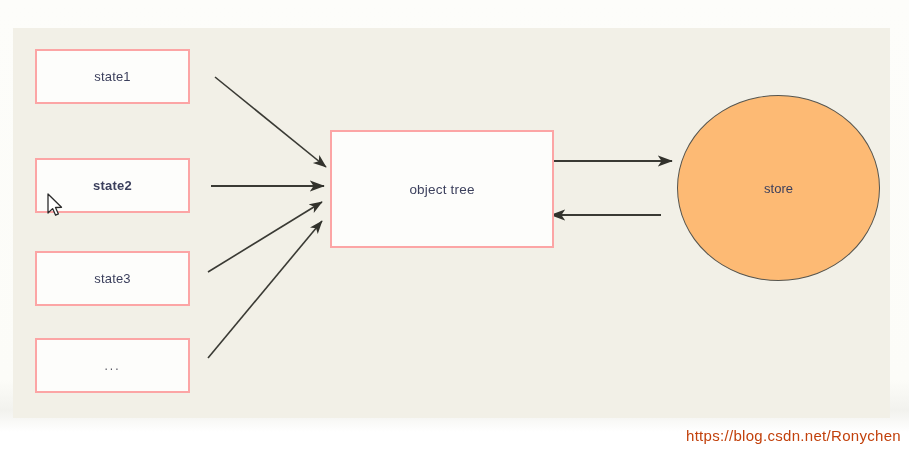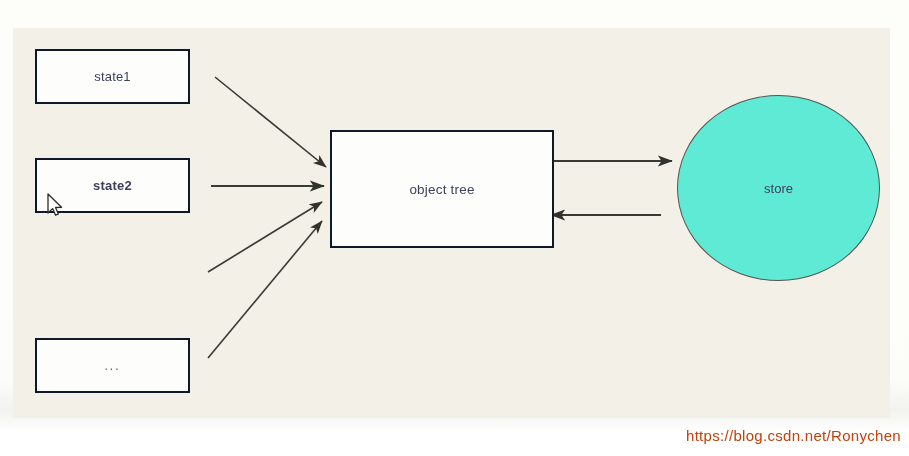--- a/index.html
+++ b/index.html
@@ -43,21 +43,21 @@
     position: absolute;
     left: 0; top: 0;
     width: 909px; height: 456px;
     pointer-events: none;
   }
 
   
   .node-box {
     position: absolute;
     background: #fdfdfb;
-    border: 2px solid #0f172a;
+    border: 2px solid #fca5a5;
     box-sizing: border-box;
     display: flex;
     align-items: center;
     justify-content: center;
     color: #3b3f5c;
     font-size: 13px;
     letter-spacing: .2px;
   }
   .state-box { left: 35px; width: 155px; height: 55px; }
   #state1 { top: 49px; }
@@ -76,21 +76,21 @@
 
   
   .node-circle {
     position: absolute;
     left: 677px;
     top: 95px;
     width: 203px;
     height: 186px;
     border: 1.5px solid #55554f;
     border-radius: 50%;
-    background: #5eead4;
+    background: #fdba74;
     box-sizing: border-box;
     display: flex;
     align-items: center;
     justify-content: center;
     color: #3b3f5c;
     font-size: 13px;
   }
 
   
   .watermark {
@@ -145,20 +145,23 @@
   </svg>
 
   <div class="node-box state-box" id="state1">
     <span class="lbl">state1</span>
   </div>
 
   <div class="node-box state-box" id="state2">
     <span class="lbl">state2</span>
   </div>
 
+  <div class="node-box state-box" id="state3">
+    <span class="lbl">state3</span>
+  </div>
 
   <div class="node-box state-box" id="stateMore">
     <span class="lbl">...</span>
   </div>
 
   <div class="node-box" id="objecttree">
     <span class="lbl">object tree</span>
   </div>
 
   <div class="node-circle">

